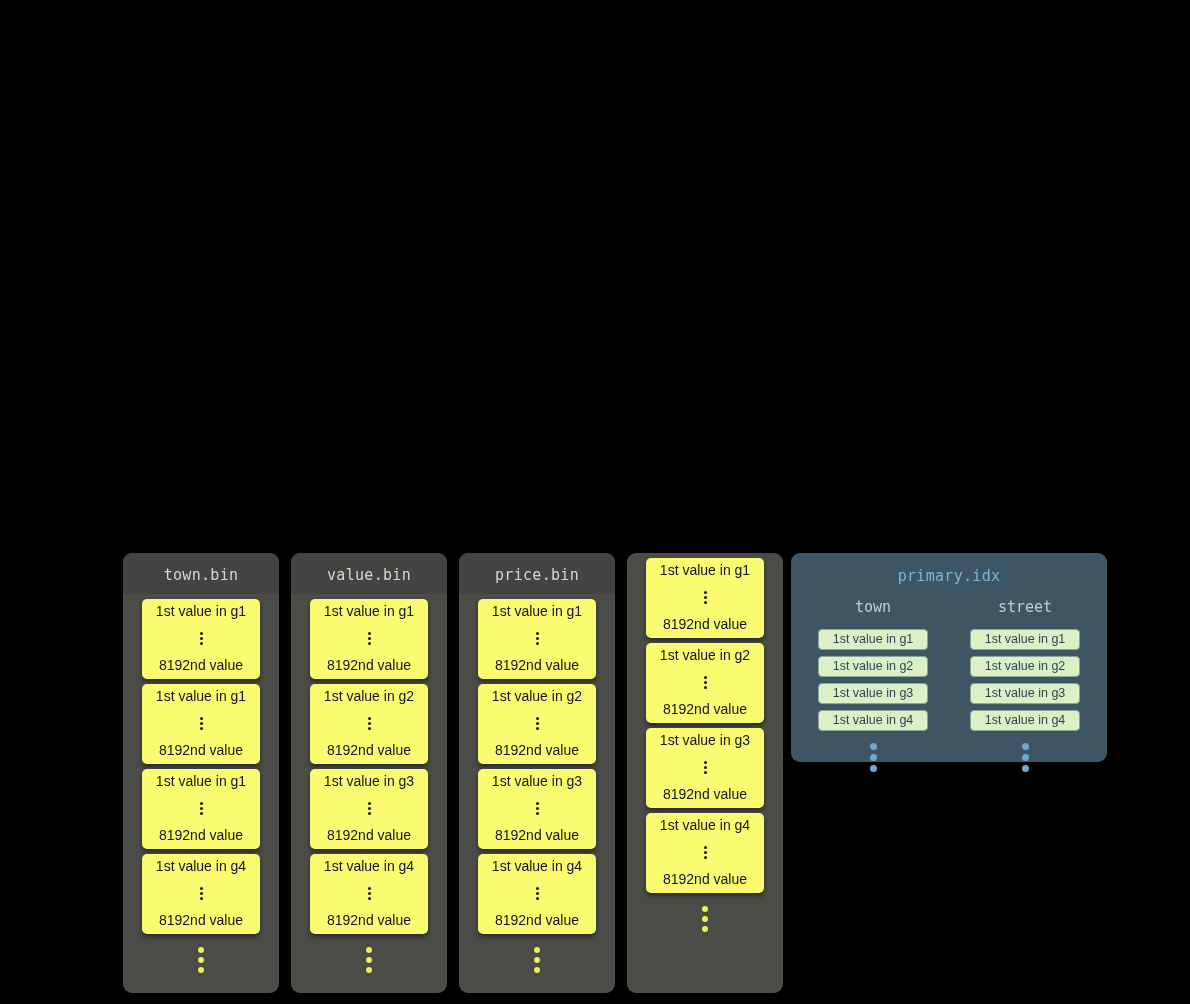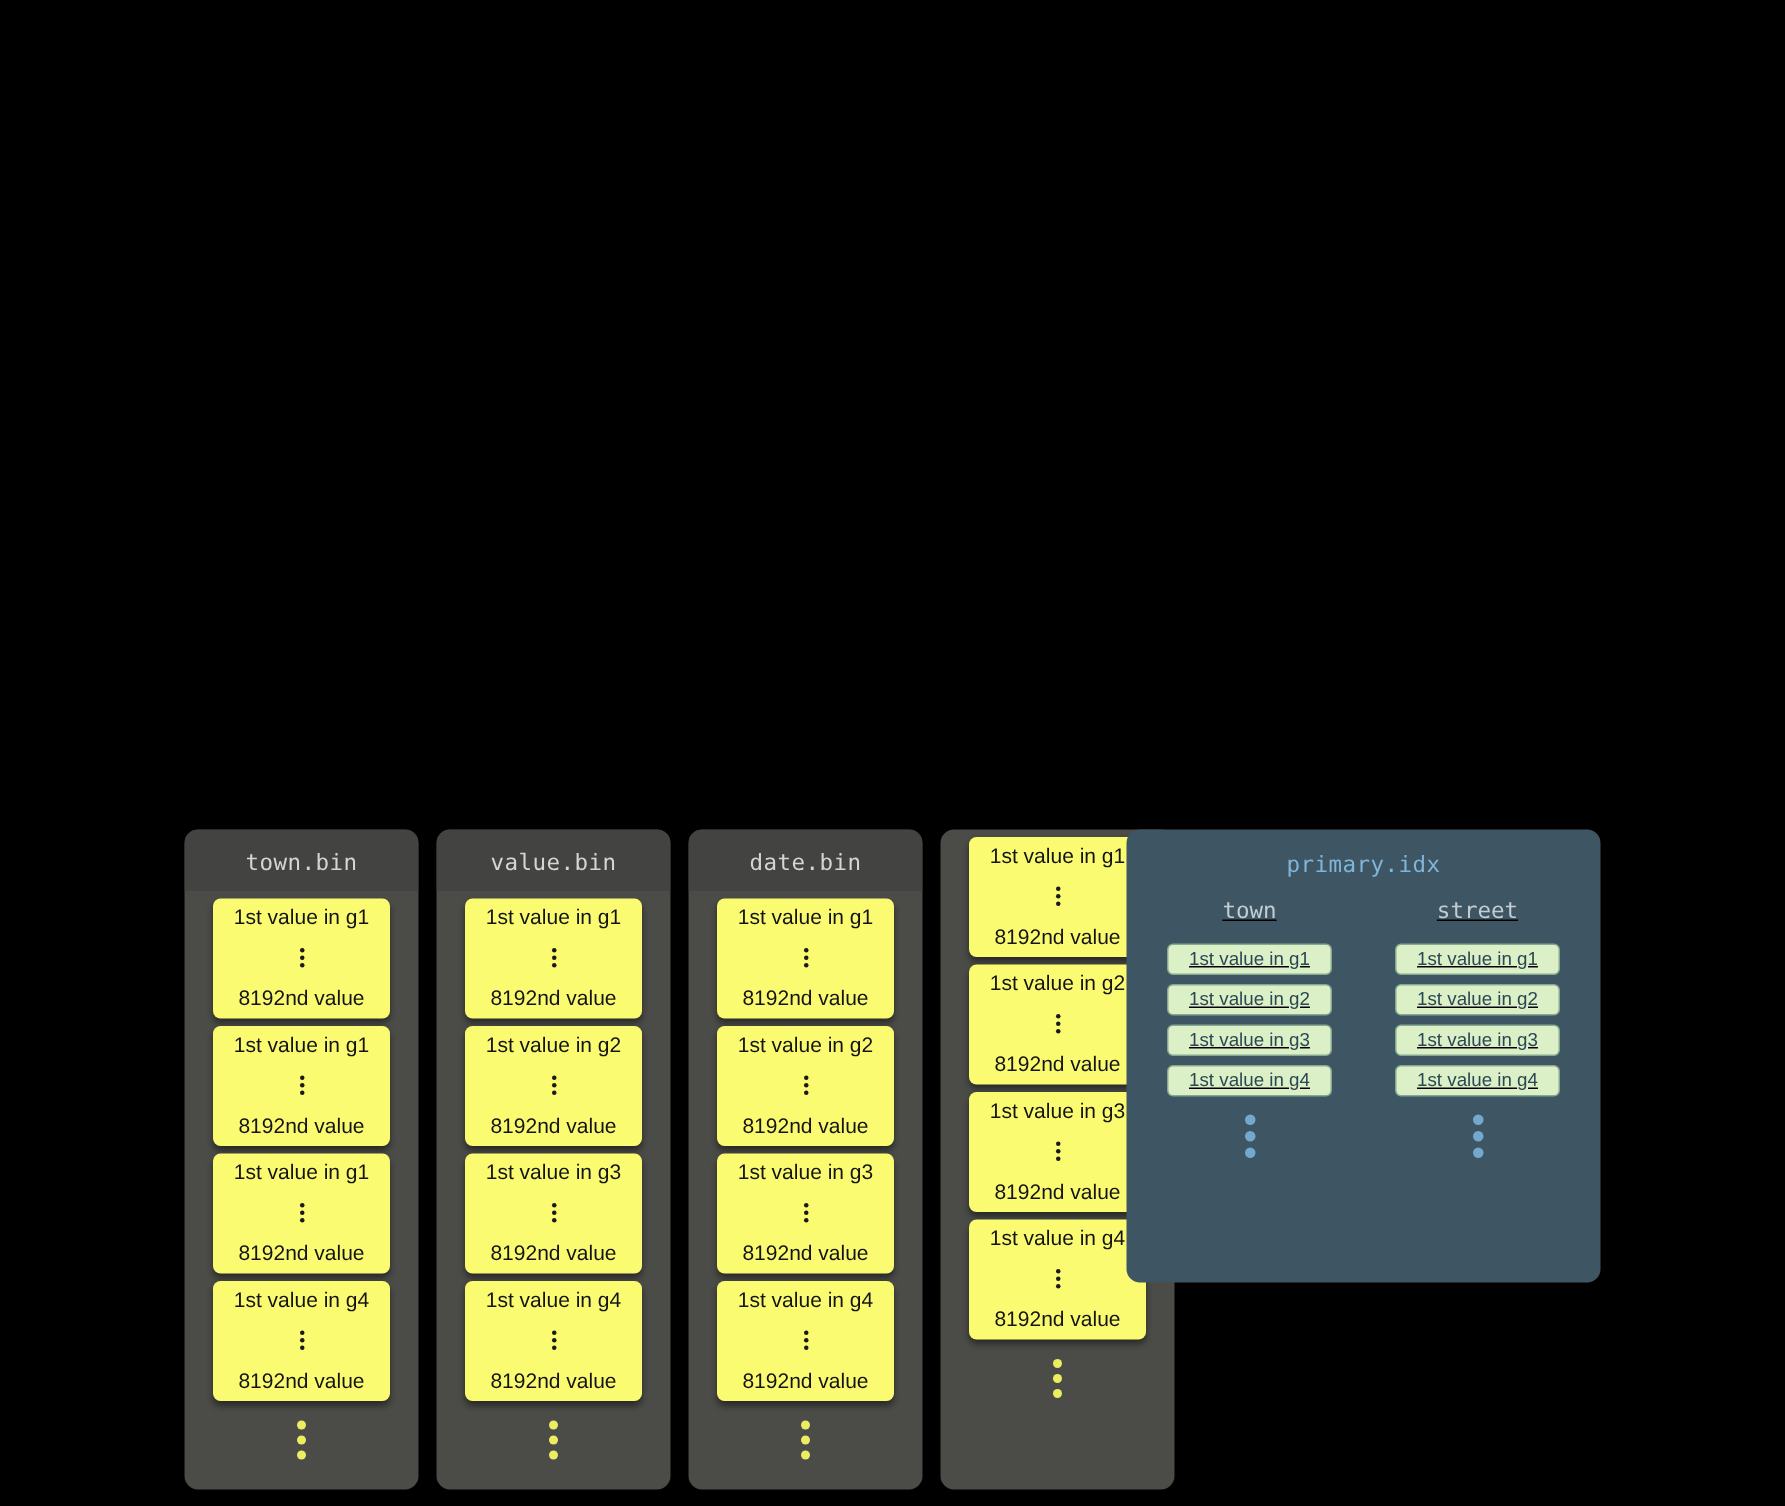--- a/index.html
+++ b/index.html
@@ -72,42 +72,42 @@
     display: block;
     width: 6px; height: 6px;
     border-radius: 50%;
     background: #eded62;
     margin: 4px auto;
   }
 
   
   .idx-panel {
     position: absolute;
-    left: 751px;
+    left: 791px;
     top: 553px;
     width: 316px;
-    height: 302px;
+    height: 209px;
     background: #3e5663;
     border-radius: 9px;
   }
   .idx-title {
     padding-top: 14px;
     text-align: center;
     font-family: "DejaVu Sans Mono", monospace;
     font-size: 15px;
     color: #7fb5d8;
     letter-spacing: 0.3px;
   }
   .idx-cols {
     display: flex;
     justify-content: center;
     gap: 42px;
     margin-top: 13px;
   }
-  .idx-col { width: 110px; text-decoration: underline; }
+  .idx-col { width: 110px; }
   .idx-header {
     text-align: center;
     font-family: "DejaVu Sans Mono", monospace;
     font-size: 15px;
     color: #c2cdd3;
     margin-bottom: 13px;
   }
   .chip {
     width: 110px;
     padding: 2px 0 3px;
@@ -221,21 +221,21 @@
       </div>
     </div>
     <div class="col-dots">
         <i></i>
         <i></i>
         <i></i>
       </div>
   </section>
 
   <section class="bin-col">
-    <div class="bin-header">date.bin</div>
+    <div class="bin-header">price.bin</div>
     <div class="blocks">
       <div class="block">
         <span>1st value in g1</span>
         <span class="vdots">
             <i></i>
             <i></i>
             <i></i>
           </span>
         <span>8192nd value</span>
       </div>

